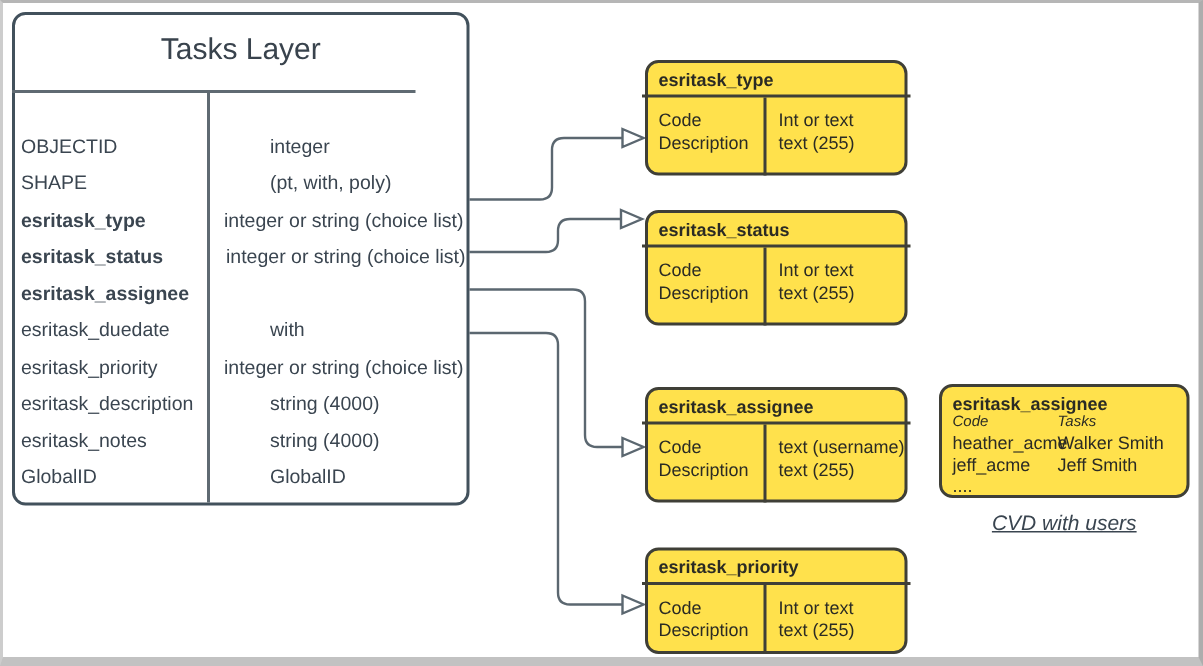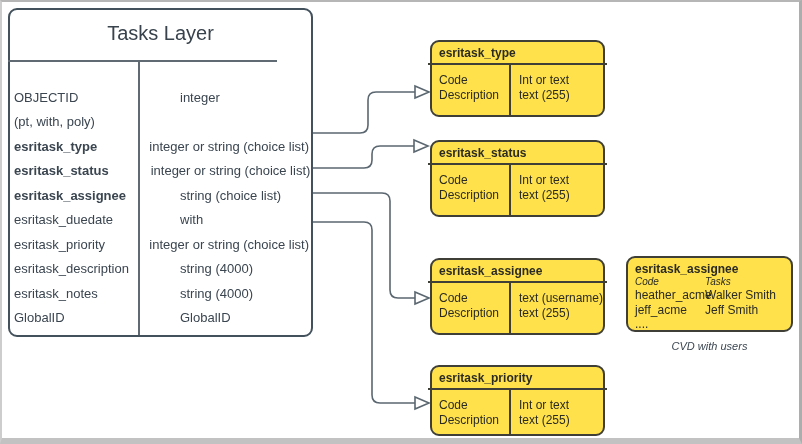--- a/index.html
+++ b/index.html
@@ -55,21 +55,21 @@
   
   .ubox{
     position:absolute;left:624px;top:254px;width:167px;height:76px;box-sizing:border-box;
     background:#ffe14c;border:2px solid #3f3f37;border-radius:9px;
     color:#2b2b24;overflow:hidden;
   }
   .uhdr{padding:4px 0 0 7px;font-weight:bold;font-size:12px;white-space:nowrap;}
   .ucols{display:grid;grid-template-columns:70px auto;padding-left:7px;font-size:12px;line-height:14.5px;}
   .ucolhead{font-style:italic;font-size:10px;line-height:12px;}
   .ucaption{position:absolute;left:624px;top:338px;width:167px;text-align:center;
-    font-style:italic;font-size:11px;color:#3a4550;}
+    font-style:italic;font-size:14px;color:#3a4550;text-decoration:underline;}
 </style>
 </head>
 <body>
 
 <div class="frame">
   <div class="canvas">
 
     <svg class="wires" viewBox="0 0 797 436">
       <g fill="none" stroke="#5b6770" stroke-width="1.6">
         <path d="M311,131 H358 Q366,131 366,123 V98 Q366,90 374,90 H413"></path>
@@ -88,33 +88,33 @@
     <div class="mtable">
       <div class="mtitle">Tasks Layer</div>
       <div class="mhline"></div>
       <div class="mvline"></div>
       <div class="mrows">
         <div class="trow">
             <span class="cf">OBJECTID</span>
             <span class="ct">integer</span>
           </div>
         <div class="trow">
+            <span class="cf">SHAPE</span>
             <span class="ct">(pt, with, poly)</span>
           </div>
         <div class="trow bold">
             <span class="cf">esritask_type</span>
             <span class="ct">integer or string (choice list)</span>
           </div>
         <div class="trow bold">
             <span class="cf">esritask_status</span>
             <span class="ct">integer or string (choice list)</span>
           </div>
         <div class="trow bold">
             <span class="cf">esritask_assignee</span>
-            <span class="ct">string (choice list)</span>
           </div>
         <div class="trow">
             <span class="cf">esritask_duedate</span>
             <span class="ct">with</span>
           </div>
         <div class="trow">
             <span class="cf">esritask_priority</span>
             <span class="ct">integer or string (choice list)</span>
           </div>
         <div class="trow">

